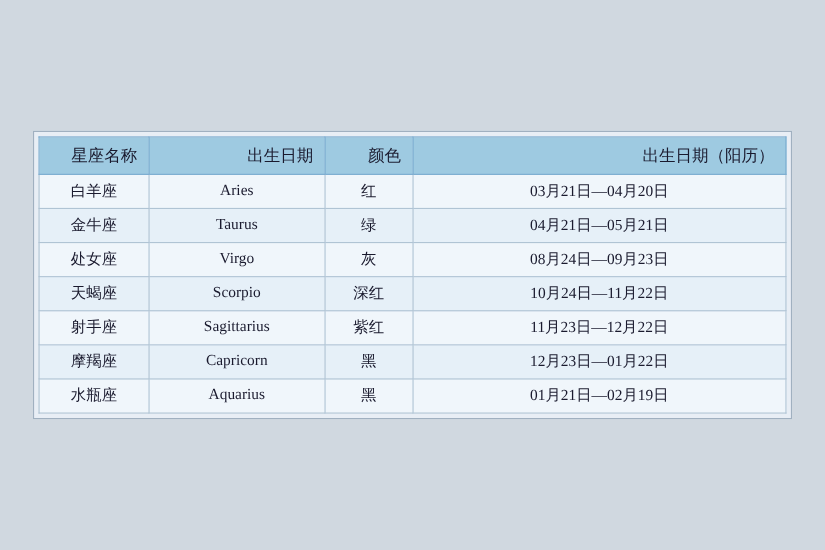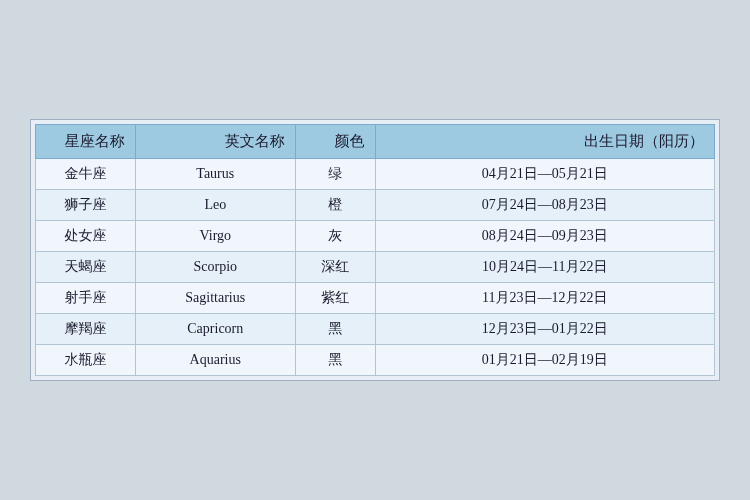--- a/index.html
+++ b/index.html
@@ -62,37 +62,37 @@
     .col-date { width: 340px; }
   </style>
 </head>
 <body>
 
 <div class="table-container">
   <table>
     <thead>
       <tr>
         <th class="col-chinese">星座名称</th>
-        <th class="col-english">英文名称</th>
+        <th class="col-english">出生日期</th>
         <th class="col-color">颜色</th>
         <th class="col-date">出生日期（阳历）</th>
       </tr>
     </thead>
     <tbody id="table-body">
+    <tr>
+          <td>白羊座</td>
+          <td>Aries</td>
+          <td>红</td>
+          <td>03月21日—04月20日</td>
+        </tr>
         <tr>
           <td>金牛座</td>
           <td>Taurus</td>
           <td>绿</td>
           <td>04月21日—05月21日</td>
-        </tr>
-        <tr>
-          <td>狮子座</td>
-          <td>Leo</td>
-          <td>橙</td>
-          <td>07月24日—08月23日</td>
         </tr>
         <tr>
           <td>处女座</td>
           <td>Virgo</td>
           <td>灰</td>
           <td>08月24日—09月23日</td>
         </tr>
         <tr>
           <td>天蝎座</td>
           <td>Scorpio</td>

